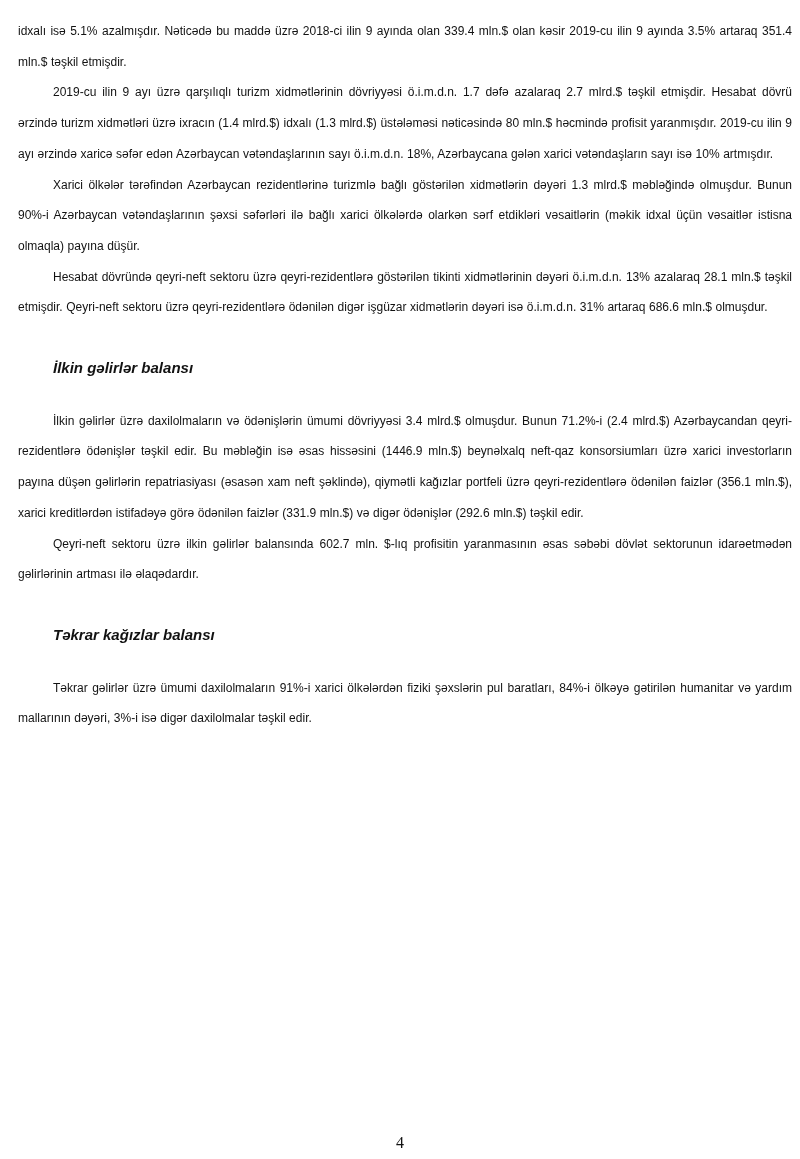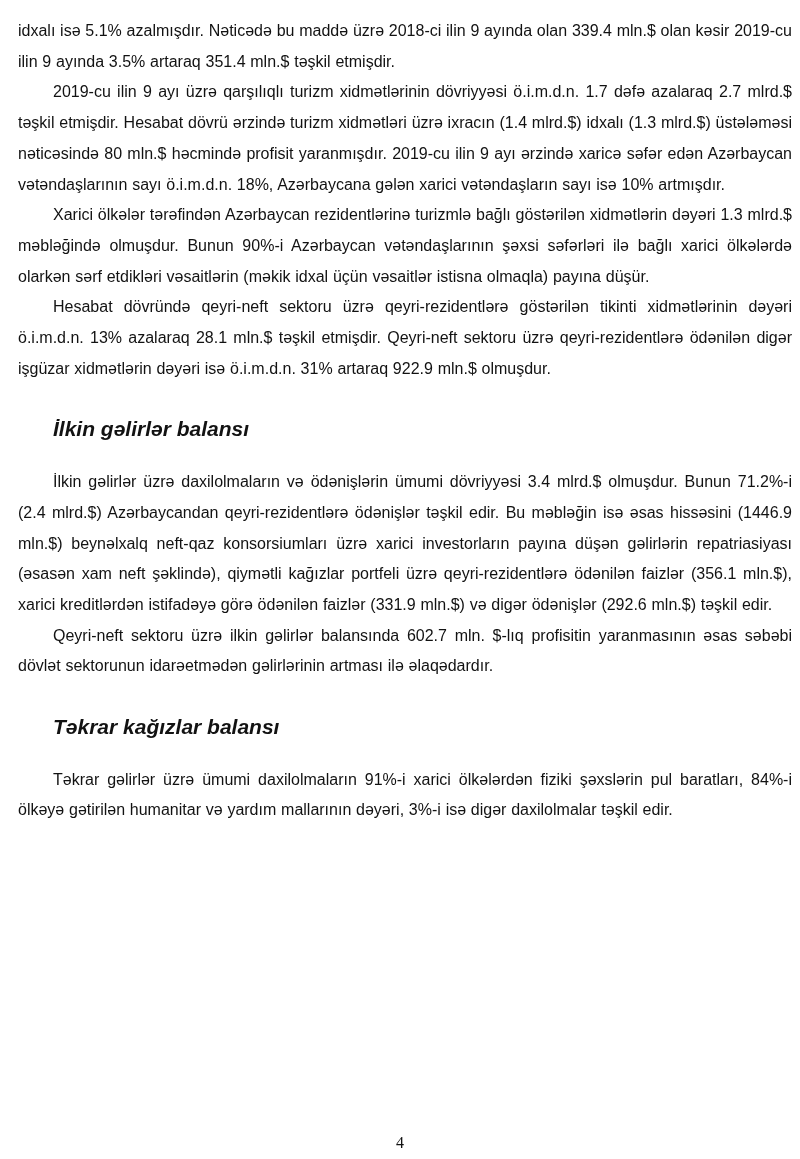--- a/index.html
+++ b/index.html
@@ -17,32 +17,32 @@
     overflow: hidden;
   }
   .content {
     position: absolute;
     left: 18px;
     top: 16px;
     width: 774px;
   }
   p.para {
     margin: 0;
-    font-size: 16px;
+    font-size: 12px;
     line-height: 30.7px;
     text-align: justify;
     text-indent: 35px;
     word-spacing: 0.02em;
   }
   p.para.flush {
     text-indent: 0;
   }
   h3.heading {
     margin: 30px 0 22px 0;
-    font-size: 21px;
+    font-size: 15px;
     line-height: 30.7px;
     font-weight: 700;
     font-style: italic;
     text-indent: 35px;
     text-align: left;
   }
   .page-number {
     position: absolute;
     left: 0;
     right: 0;
@@ -54,21 +54,21 @@
   }
 </style>
 </head>
 <body>
 
 <div class="page">
   <div class="content" id="document-body">
       <p class="para flush">idxalı isə 5.1% azalmışdır. Nəticədə bu maddə üzrə 2018-ci ilin 9 ayında olan 339.4 mln.$ olan kəsir 2019-cu ilin 9 ayında 3.5% artaraq 351.4 mln.$ təşkil etmişdir.</p>
       <p class="para">2019-cu ilin 9 ayı üzrə qarşılıqlı turizm xidmətlərinin dövriyyəsi ö.i.m.d.n. 1.7 dəfə azalaraq 2.7 mlrd.$ təşkil etmişdir. Hesabat dövrü ərzində turizm xidmətləri üzrə ixracın (1.4 mlrd.$) idxalı (1.3 mlrd.$) üstələməsi nəticəsində 80 mln.$ həcmində profisit yaranmışdır. 2019-cu ilin 9 ayı ərzində xaricə səfər edən Azərbaycan vətəndaşlarının sayı ö.i.m.d.n. 18%, Azərbaycana gələn xarici vətəndaşların sayı isə 10% artmışdır.</p>
       <p class="para">Xarici ölkələr tərəfindən Azərbaycan rezidentlərinə turizmlə bağlı göstərilən xidmətlərin dəyəri 1.3 mlrd.$ məbləğində olmuşdur. Bunun 90%-i Azərbaycan vətəndaşlarının şəxsi səfərləri ilə bağlı xarici ölkələrdə olarkən sərf etdikləri vəsaitlərin (məkik idxal üçün vəsaitlər istisna olmaqla) payına düşür.</p>
-      <p class="para">Hesabat dövründə qeyri-neft sektoru üzrə qeyri-rezidentlərə göstərilən tikinti xidmətlərinin dəyəri ö.i.m.d.n. 13% azalaraq 28.1 mln.$ təşkil etmişdir. Qeyri-neft sektoru üzrə qeyri-rezidentlərə ödənilən digər işgüzar xidmətlərin dəyəri isə ö.i.m.d.n. 31% artaraq 922.9 mln.$ olmuşdur.</p>
+      <p class="para">Hesabat dövründə qeyri-neft sektoru üzrə qeyri-rezidentlərə göstərilən tikinti xidmətlərinin dəyəri ö.i.m.d.n. 13% azalaraq 28.1 mln.$ təşkil etmişdir. Qeyri-neft sektoru üzrə qeyri-rezidentlərə ödənilən digər işgüzar xidmətlərin dəyəri isə ö.i.m.d.n. 31% artaraq 686.6 mln.$ olmuşdur.</p>
       <h3 class="heading">İlkin gəlirlər balansı</h3>
       <p class="para">İlkin gəlirlər üzrə daxilolmaların və ödənişlərin ümumi dövriyyəsi 3.4 mlrd.$ olmuşdur. Bunun 71.2%-i (2.4 mlrd.$) Azərbaycandan qeyri-rezidentlərə ödənişlər təşkil edir. Bu məbləğin isə əsas hissəsini (1446.9 mln.$) beynəlxalq neft-qaz konsorsiumları üzrə xarici investorların payına düşən gəlirlərin repatriasiyası (əsasən xam neft şəklində), qiymətli kağızlar portfeli üzrə qeyri-rezidentlərə ödənilən faizlər (356.1 mln.$), xarici kreditlərdən istifadəyə görə ödənilən faizlər (331.9 mln.$) və digər ödənişlər (292.6 mln.$) təşkil edir.</p>
       <p class="para">Qeyri-neft sektoru üzrə ilkin gəlirlər balansında 602.7 mln. $-lıq profisitin yaranmasının əsas səbəbi dövlət sektorunun idarəetmədən gəlirlərinin artması ilə əlaqədardır.</p>
       <h3 class="heading">Təkrar kağızlar balansı</h3>
       <p class="para">Təkrar gəlirlər üzrə ümumi daxilolmaların 91%-i xarici ölkələrdən fiziki şəxslərin pul baratları, 84%-i ölkəyə gətirilən humanitar və yardım mallarının dəyəri, 3%-i isə digər daxilolmalar təşkil edir.</p>
     </div>
   <div class="page-number">4</div>
 </div>
 
 </body></html>

